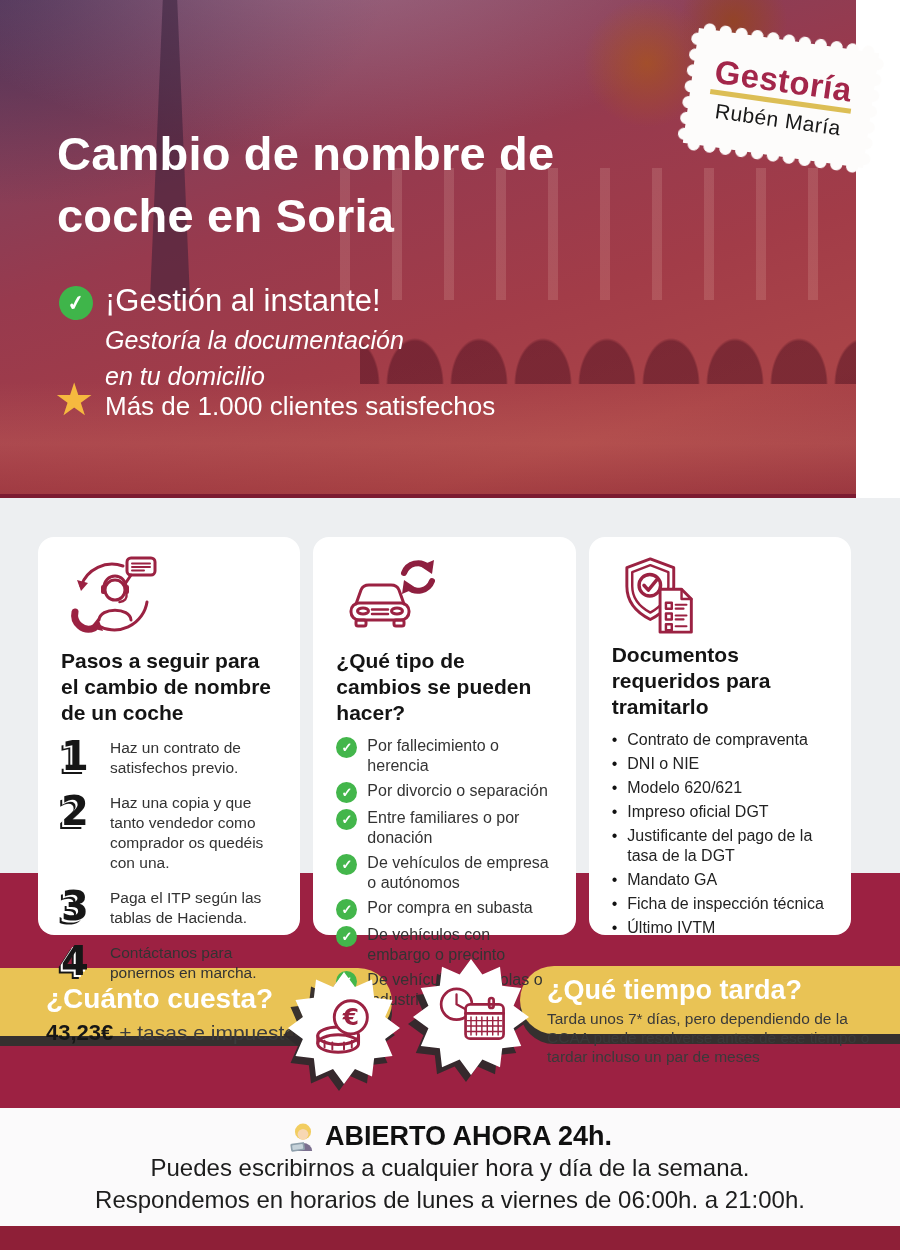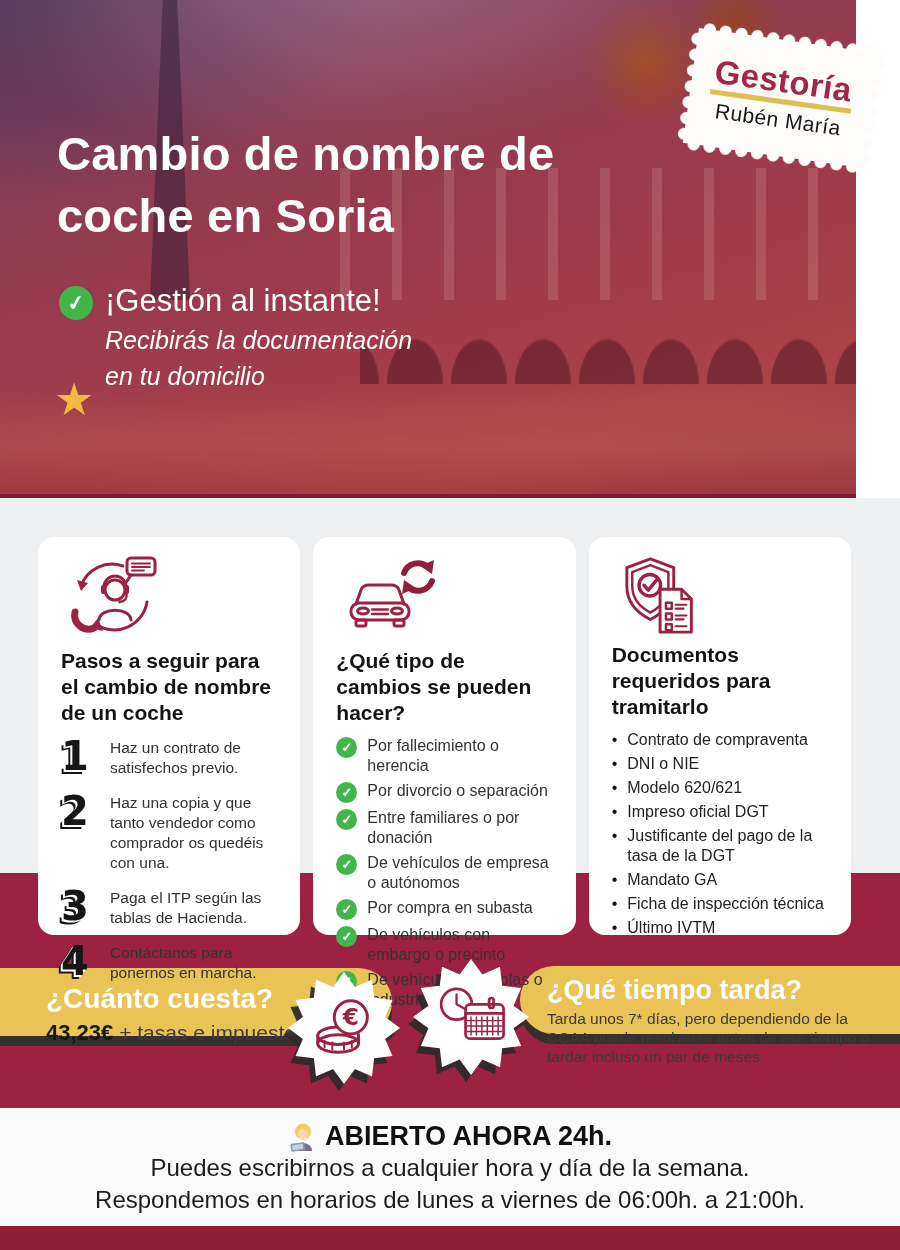--- a/index.html
+++ b/index.html
@@ -113,24 +113,25 @@
     <div class="h-title">
       <span style="display:block">Cambio de nombre de</span>
       <span style="display:block">coche en Soria</span>
     </div>
 
     <div class="check-circle">
       <span>✓</span>
     </div>
     <div class="b1-title">¡Gestión al instante!</div>
     <div class="b1-sub">
-      <span style="display:block">Recibirás la documentación</span>
+      <span style="display:block">Gestoría la documentación</span>
       <span style="display:block">en tu domicilio</span>
     </div>
     <div class="star-ic">★</div>
+    <div class="b2">Más de 1.000 clientes satisfechos</div>
   </div>
 
   <div class="stamp">
     <div class="sc sc-top"></div>
     <div class="sc sc-bottom"></div>
     <div class="sc sc-left"></div>
     <div class="sc sc-right"></div>
     <div class="stamp-title">Gestoría</div>
     <div class="stamp-rule"></div>
     <div class="stamp-sub">Rubén María</div>

